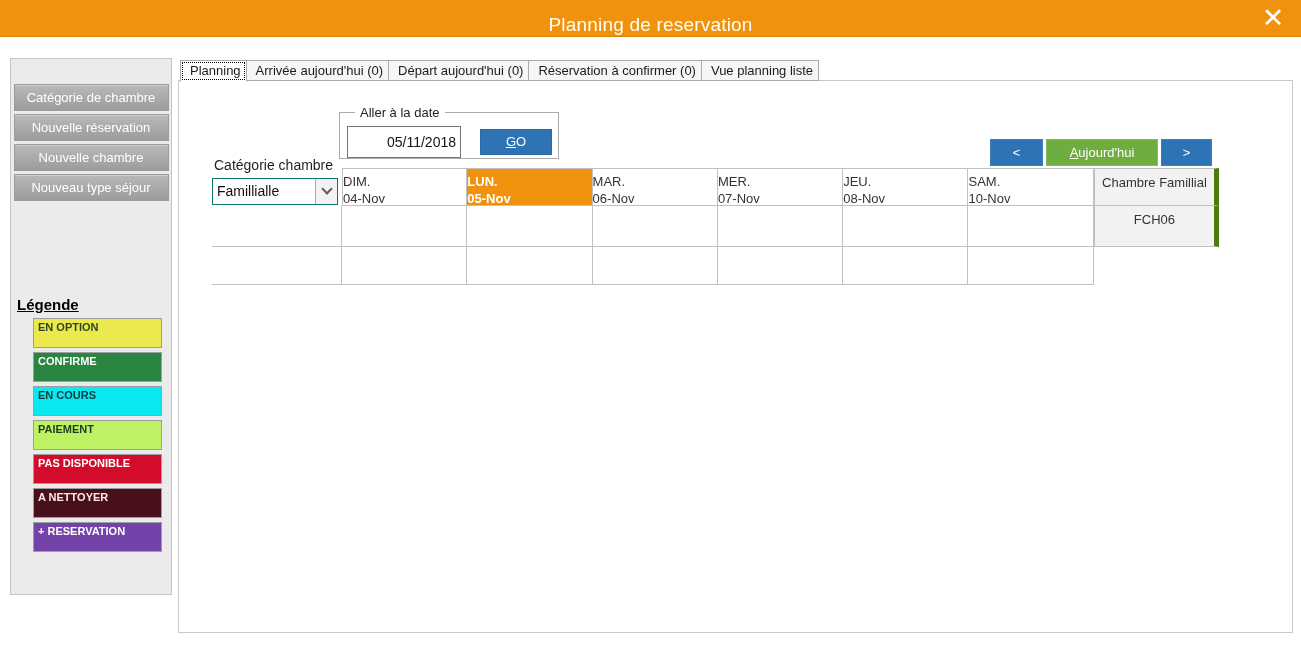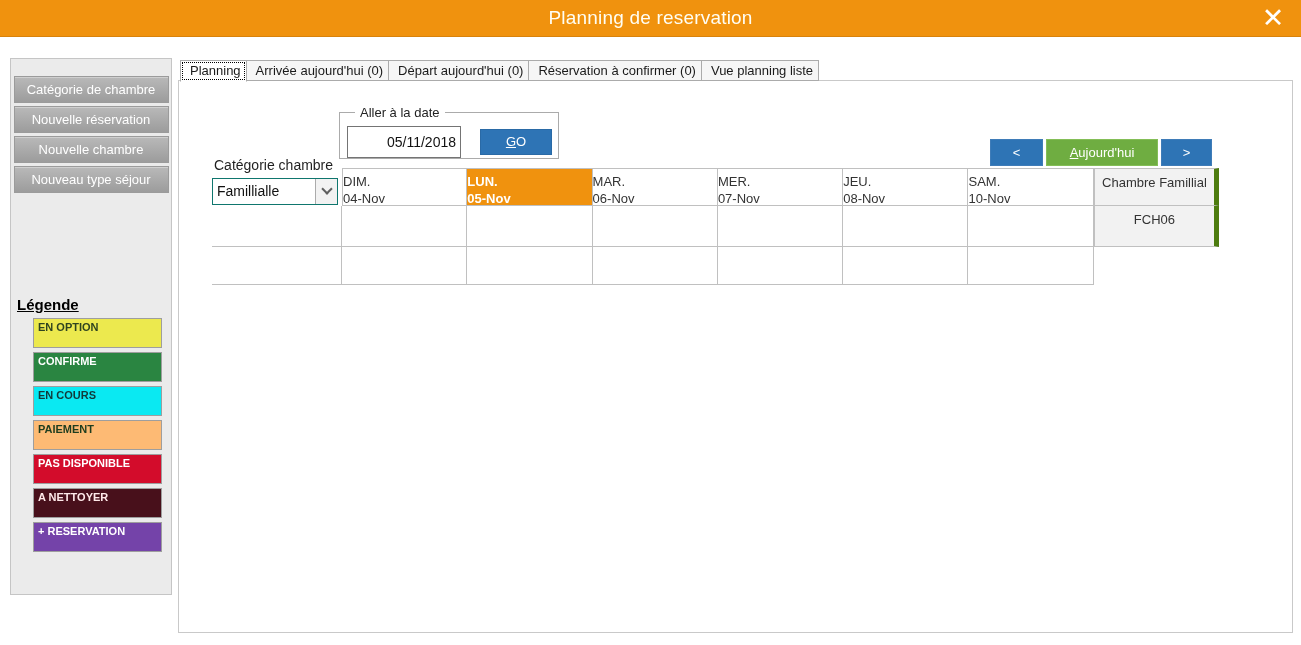--- a/index.html
+++ b/index.html
@@ -2,35 +2,35 @@
 <html><head>
 <meta charset="utf-8">
 <style>
   * { margin:0; padding:0; box-sizing:border-box; }
   html,body { width:1301px; height:645px; background:#FFFFFF; overflow:hidden;
               font-family:"Liberation Sans", sans-serif; }
   .page { position:relative; width:1301px; height:645px; }
 
   
   .titlebar { position:absolute; left:0; top:0; width:1301px; height:37px;
-              display:flex; align-items:center; justify-content:center;
+              display:flex; align-items:flex-end; justify-content:center;
               border-bottom:1px solid #D8820C; }
   .titlebar .title { color:#FFFEF4; font-size:19px; letter-spacing:.2px; }
   .titlebar .close { position:absolute; right:8px; top:0; width:40px; height:37px;
                      display:flex; align-items:center; justify-content:center;
                      color:#FFFFFF; font-size:27px; font-weight:200; cursor:pointer; line-height:1; }
 
   
   .sidebar { position:absolute; left:10px; top:58px; width:162px; height:537px;
              background:#EBEBEB; border:1px solid #C5C5C5; }
   .sbtn { display:block; margin:0 auto 3px auto; width:155px; height:27px;
           border:1px solid #9B9B9B; background:linear-gradient(#B9B9B9,#9C9C9C);
           color:#FFFFFF; font-size:13px; text-align:center; line-height:25px;
           box-shadow:inset 0 1px 0 #CFCFCF; cursor:pointer; }
-  .sbtn.first { margin-top:17px; }
+  .sbtn.first { margin-top:25px; }
   .legend-title { position:absolute; left:6px; top:237px; font-size:15px; font-weight:bold;
                   text-decoration:underline; color:#000; }
   .legend-items { position:absolute; left:22px; top:259px; width:129px; }
   .legend-item { height:30px; margin-bottom:4px; border:1px solid #9E9E9E;
                  font-size:11px; font-weight:bold; padding:2px 4px; }
 
   
   .main { position:absolute; left:178px; top:60px; width:1115px; height:573px; }
   .tabs { position:absolute; left:2px; top:0; display:flex; z-index:3; }
   .tab { height:21px; border:1px solid #ABABAB; background:#F6F6F6; color:#1A1A1A;
@@ -95,21 +95,21 @@
     <button class="sbtn first">Catégorie de chambre</button>
     <button class="sbtn">Nouvelle réservation</button>
     <button class="sbtn">Nouvelle chambre</button>
     <button class="sbtn">Nouveau type séjour</button>
 
     <div class="legend-title">Légende</div>
     <div class="legend-items">
       <div class="legend-item" style="background: rgb(236, 233, 78); color: rgb(47, 68, 32);">EN OPTION</div>
       <div class="legend-item" style="background: rgb(42, 133, 65); color: rgb(255, 255, 255);">CONFIRME</div>
       <div class="legend-item" style="background: rgb(10, 233, 242); color: rgb(18, 58, 58);">EN COURS</div>
-      <div class="legend-item" style="background: #fdba74; color: rgb(31, 61, 30);">PAIEMENT</div>
+      <div class="legend-item" style="background: #bef264; color: rgb(31, 61, 30);">PAIEMENT</div>
       <div class="legend-item" style="background: rgb(211, 12, 43); color: rgb(255, 255, 255);">PAS DISPONIBLE</div>
       <div class="legend-item" style="background: rgb(72, 16, 27); color: rgb(255, 233, 233);">A NETTOYER</div>
       <div class="legend-item" style="background: rgb(116, 67, 169); color: rgb(255, 255, 255);">+ RESERVATION</div>
     </div>
   </aside>
 
   <main class="main">
     <div class="tabs">
       <div class="tab selected">Planning</div>
       <div class="tab">Arrivée aujourd'hui (0)</div>

